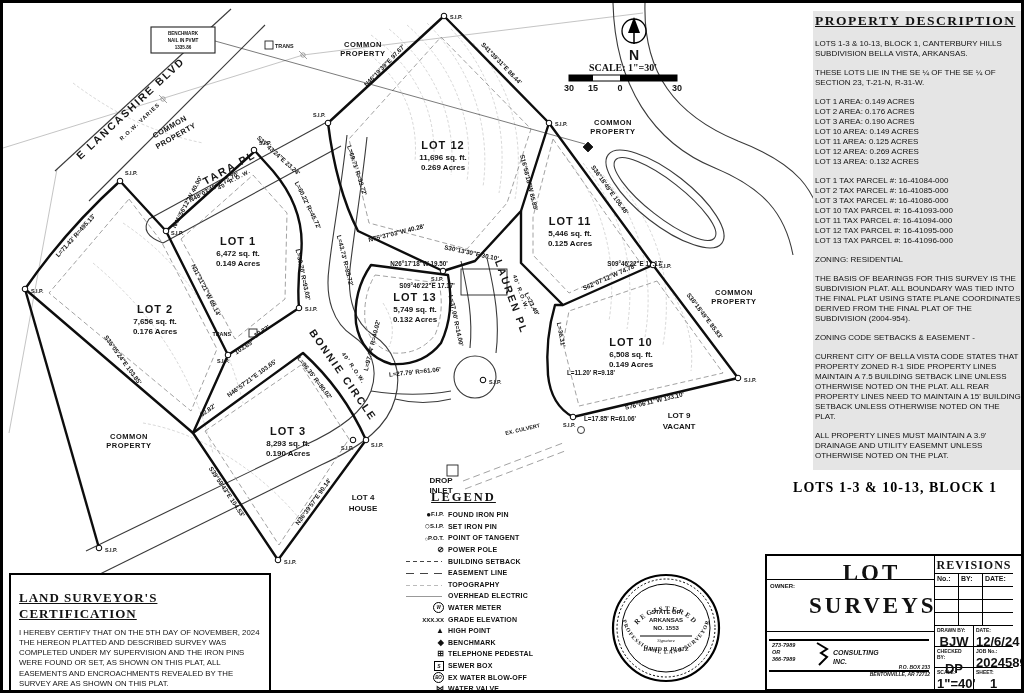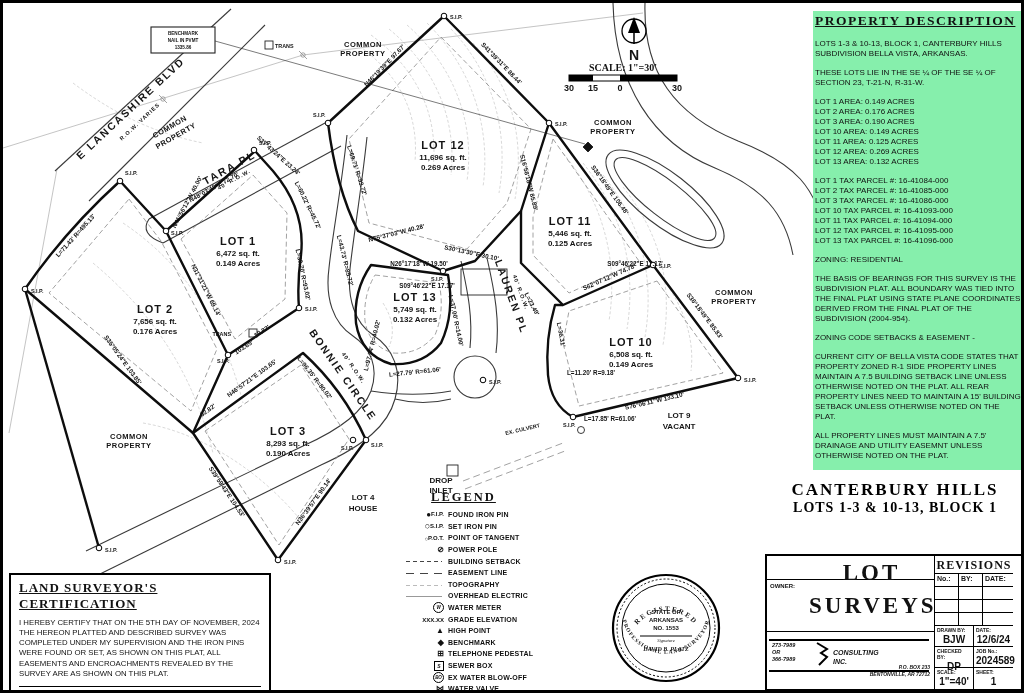--- a/index.html
+++ b/index.html
@@ -12,21 +12,21 @@
   .t-ar{font:bold 8px "Liberation Sans",sans-serif;}
   .t-brg{font:bold 6.3px "Liberation Sans",sans-serif;}
   .t-cp{font:bold 7.5px "Liberation Sans",sans-serif;letter-spacing:.5px;}
   .t-sip{font:bold 5.4px "Liberation Sans",sans-serif;}
   .t-tiny{font:bold 4.6px "Liberation Sans",sans-serif;}
   .t-n{font:bold 14px "Liberation Sans",sans-serif;}
   .t-scale{font:bold 10px "Liberation Serif",serif;}
   .t-num{font:bold 9px "Liberation Sans",sans-serif;}
 
   
-  .pd{position:absolute;left:810px;top:8px;width:208px;background:#86efac;font-size:8px;line-height:1.25;}
+  .pd{position:absolute;left:810px;top:8px;width:208px;background:#e5e5e5;font-size:8px;line-height:1.25;}
   .pd-title{font:bold 13.5px "Liberation Serif",serif;letter-spacing:1.5px;text-decoration:underline;margin:2px 0 10px 2px;}
   .pd p{margin:0 0 9px 2px;}
   .pd .ln{margin-left:2px;}
   .pd .blk{margin-bottom:9px;}
 
   
   .th{position:absolute;left:766px;top:477px;width:252px;text-align:center;
       font-family:"Liberation Serif",serif;font-weight:bold;color:#000;}
   .th .l1{font-size:17px;letter-spacing:2px;}
   .th .l2{font-size:16px;letter-spacing:2px;}
@@ -51,25 +51,25 @@
   .tb-cols span:nth-child(1){width:24px;}
   .tb-cols span:nth-child(2){width:24px;}
   .tb-cols span:nth-child(3){flex:1;border-right:none;}
   .tb-empty{display:flex;height:13px;border-bottom:1px solid #000;}
   .tb-empty i{border-right:1px solid #000;display:block;}
   .tb-empty i:nth-child(1){width:24px;}
   .tb-empty i:nth-child(2){width:24px;}
   .tb-info{display:flex;height:21px;border-bottom:1px solid #000;}
   .tb-cell{width:50%;border-right:1px solid #000;padding:1px 2px;font-size:5px;font-weight:bold;}
   .tb-cell:last-child{border-right:none;}
-  .tb-cell b{display:block;text-align:center;font-size:10px;margin-top:1px;}
+  .tb-cell b{display:block;text-align:center;font-size:13px;margin-top:1px;}
 
   
   .cert{position:absolute;left:6px;top:570px;width:262px;height:121px;border:2px solid #000;
-        box-sizing:border-box;padding:5px 8px;background:#fff;}
+        box-sizing:border-box;padding:15px 8px;background:#fff;}
   .cert-title{font:bold 13px "Liberation Serif",serif;letter-spacing:1px;text-decoration:underline;margin-bottom:6px;}
   .cert-body{font-size:7.8px;line-height:1.3;}
   .cert-sign{border-top:1.5px solid #000;margin-top:7px;padding-top:4px;font-size:9px;font-weight:bold;}
 
   
   .legend{position:absolute;left:383px;top:487px;width:155px;}
   .lg-title{text-align:center;font:bold 12.5px "Liberation Serif",serif;letter-spacing:2px;text-decoration:underline;margin-bottom:4px;}
   .lg-row{display:flex;align-items:center;height:11.6px;font:bold 7px "Liberation Sans",sans-serif;}
   .lg-sym{width:58px;text-align:right;padding-right:4px;white-space:nowrap;}
   .lg-abbr{font-size:6px;}
@@ -364,21 +364,21 @@
     <div class="ln">LOT 3 TAX PARCEL #: 16-41086-000</div>
     <div class="ln">LOT 10 TAX PARCEL #: 16-41093-000</div>
     <div class="ln">LOT 11 TAX PARCEL #: 16-41094-000</div>
     <div class="ln">LOT 12 TAX PARCEL #: 16-41095-000</div>
     <div class="ln">LOT 13 TAX PARCEL #: 16-41096-000</div>
   </div>
   <p>ZONING: RESIDENTIAL</p>
   <p>THE BASIS OF BEARINGS FOR THIS SURVEY IS THE SUBDIVISION PLAT.  ALL BOUNDARY WAS TIED INTO THE FINAL PLAT USING STATE PLANE COORDINATES DERIVED FROM THE FINAL PLAT OF THE SUBDIVISION (2004-954).</p>
   <p>ZONING CODE SETBACKS &amp; EASEMENT -</p>
   <p>CURRENT CITY OF BELLA VISTA CODE STATES THAT PROPERTY ZONED R-1 SIDE PROPERTY LINES MAINTAIN A 7.5 BUILDING SETBACK LINE UNLESS OTHERWISE NOTED ON THE PLAT. ALL REAR PROPERTY LINES NEED TO MAINTAIN A 15' BUILDING SETBACK UNLESS OTHERWISE NOTED ON THE PLAT.</p>
-  <p>ALL PROPERTY LINES MUST MAINTAIN A 7.5' DRAINAGE AND UTILITY EASEMNT UNLESS OTHERWISE NOTED ON THE PLAT.</p>
+  <p>ALL PROPERTY LINES MUST MAINTAIN A 3.9' DRAINAGE AND UTILITY EASEMNT UNLESS OTHERWISE NOTED ON THE PLAT.</p>
 </div>
 
 
 <div class="legend">
   <div class="lg-title">LEGEND</div>
   <div class="lg-row">
         <span class="lg-sym"><i class="g g-dot">●</i><span class="lg-abbr">F.I.P.</span></span>
         <span class="lg-label">FOUND IRON PIN</span>
       </div>
   <div class="lg-row">
@@ -465,21 +465,20 @@
   <text x="66" y="58" text-anchor="middle" style="font:bold 6px 'Liberation Sans',sans-serif">STATE OF</text>
   <text x="66" y="66" text-anchor="middle" style="font:bold 6px 'Liberation Sans',sans-serif">ARKANSAS</text>
   <text x="66" y="74" text-anchor="middle" style="font:bold 6px 'Liberation Sans',sans-serif">NO. 1553</text>
   <line x1="40" y1="80" x2="92" y2="80" stroke="#000" stroke-width="1"></line>
   <text x="66" y="86" text-anchor="middle" style="font:italic 4.5px 'Liberation Serif',serif">Signature</text>
   <text x="66" y="95" text-anchor="middle" style="font:bold italic 6px 'Liberation Serif',serif">DAVID B. PLATZ</text>
 </svg>
 
 
 <div class="th">
-  <div class="l1">CANTERBURY HILLS</div>
   <div class="l3">LOTS 1-3 &amp; 10-13, BLOCK 1</div>
 </div>
 
 
 <div class="tb">
   <div class="tb-left">
     <div class="tb-main">LOT SURVEYS</div>
     <div class="tb-owner">OWNER:</div>
     <div class="tb-firm">
       <div class="tb-rule1"></div>

